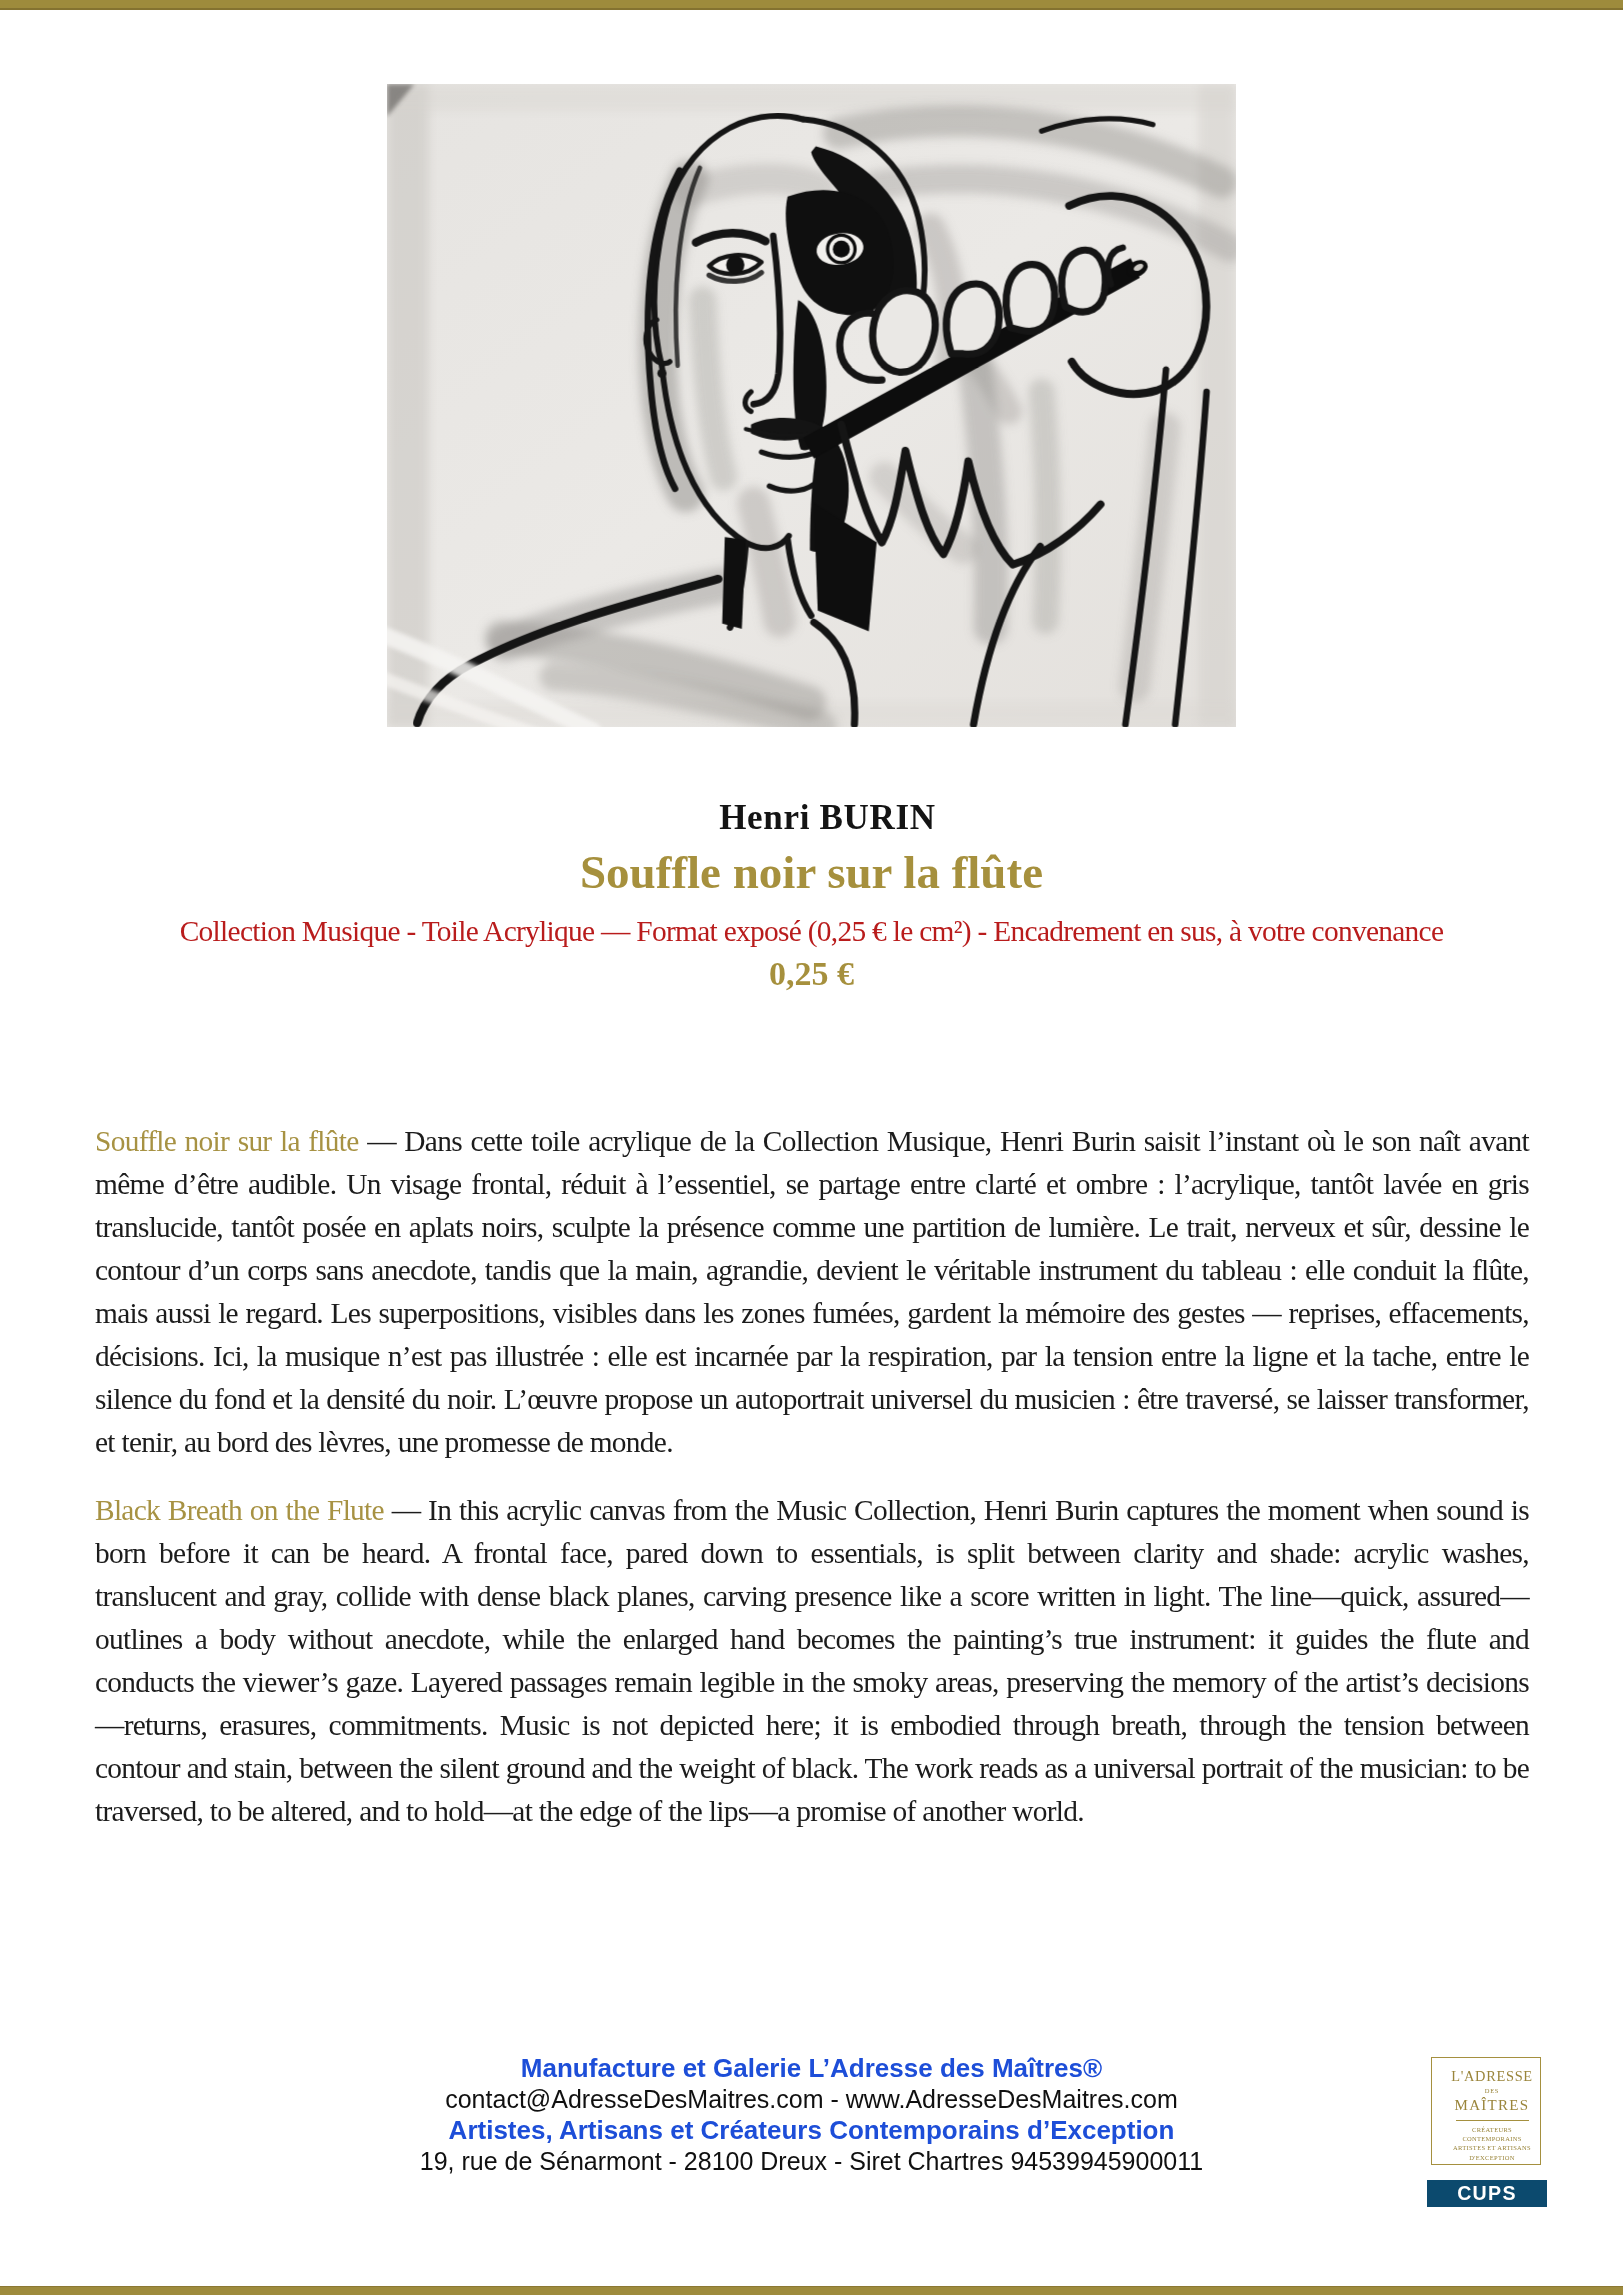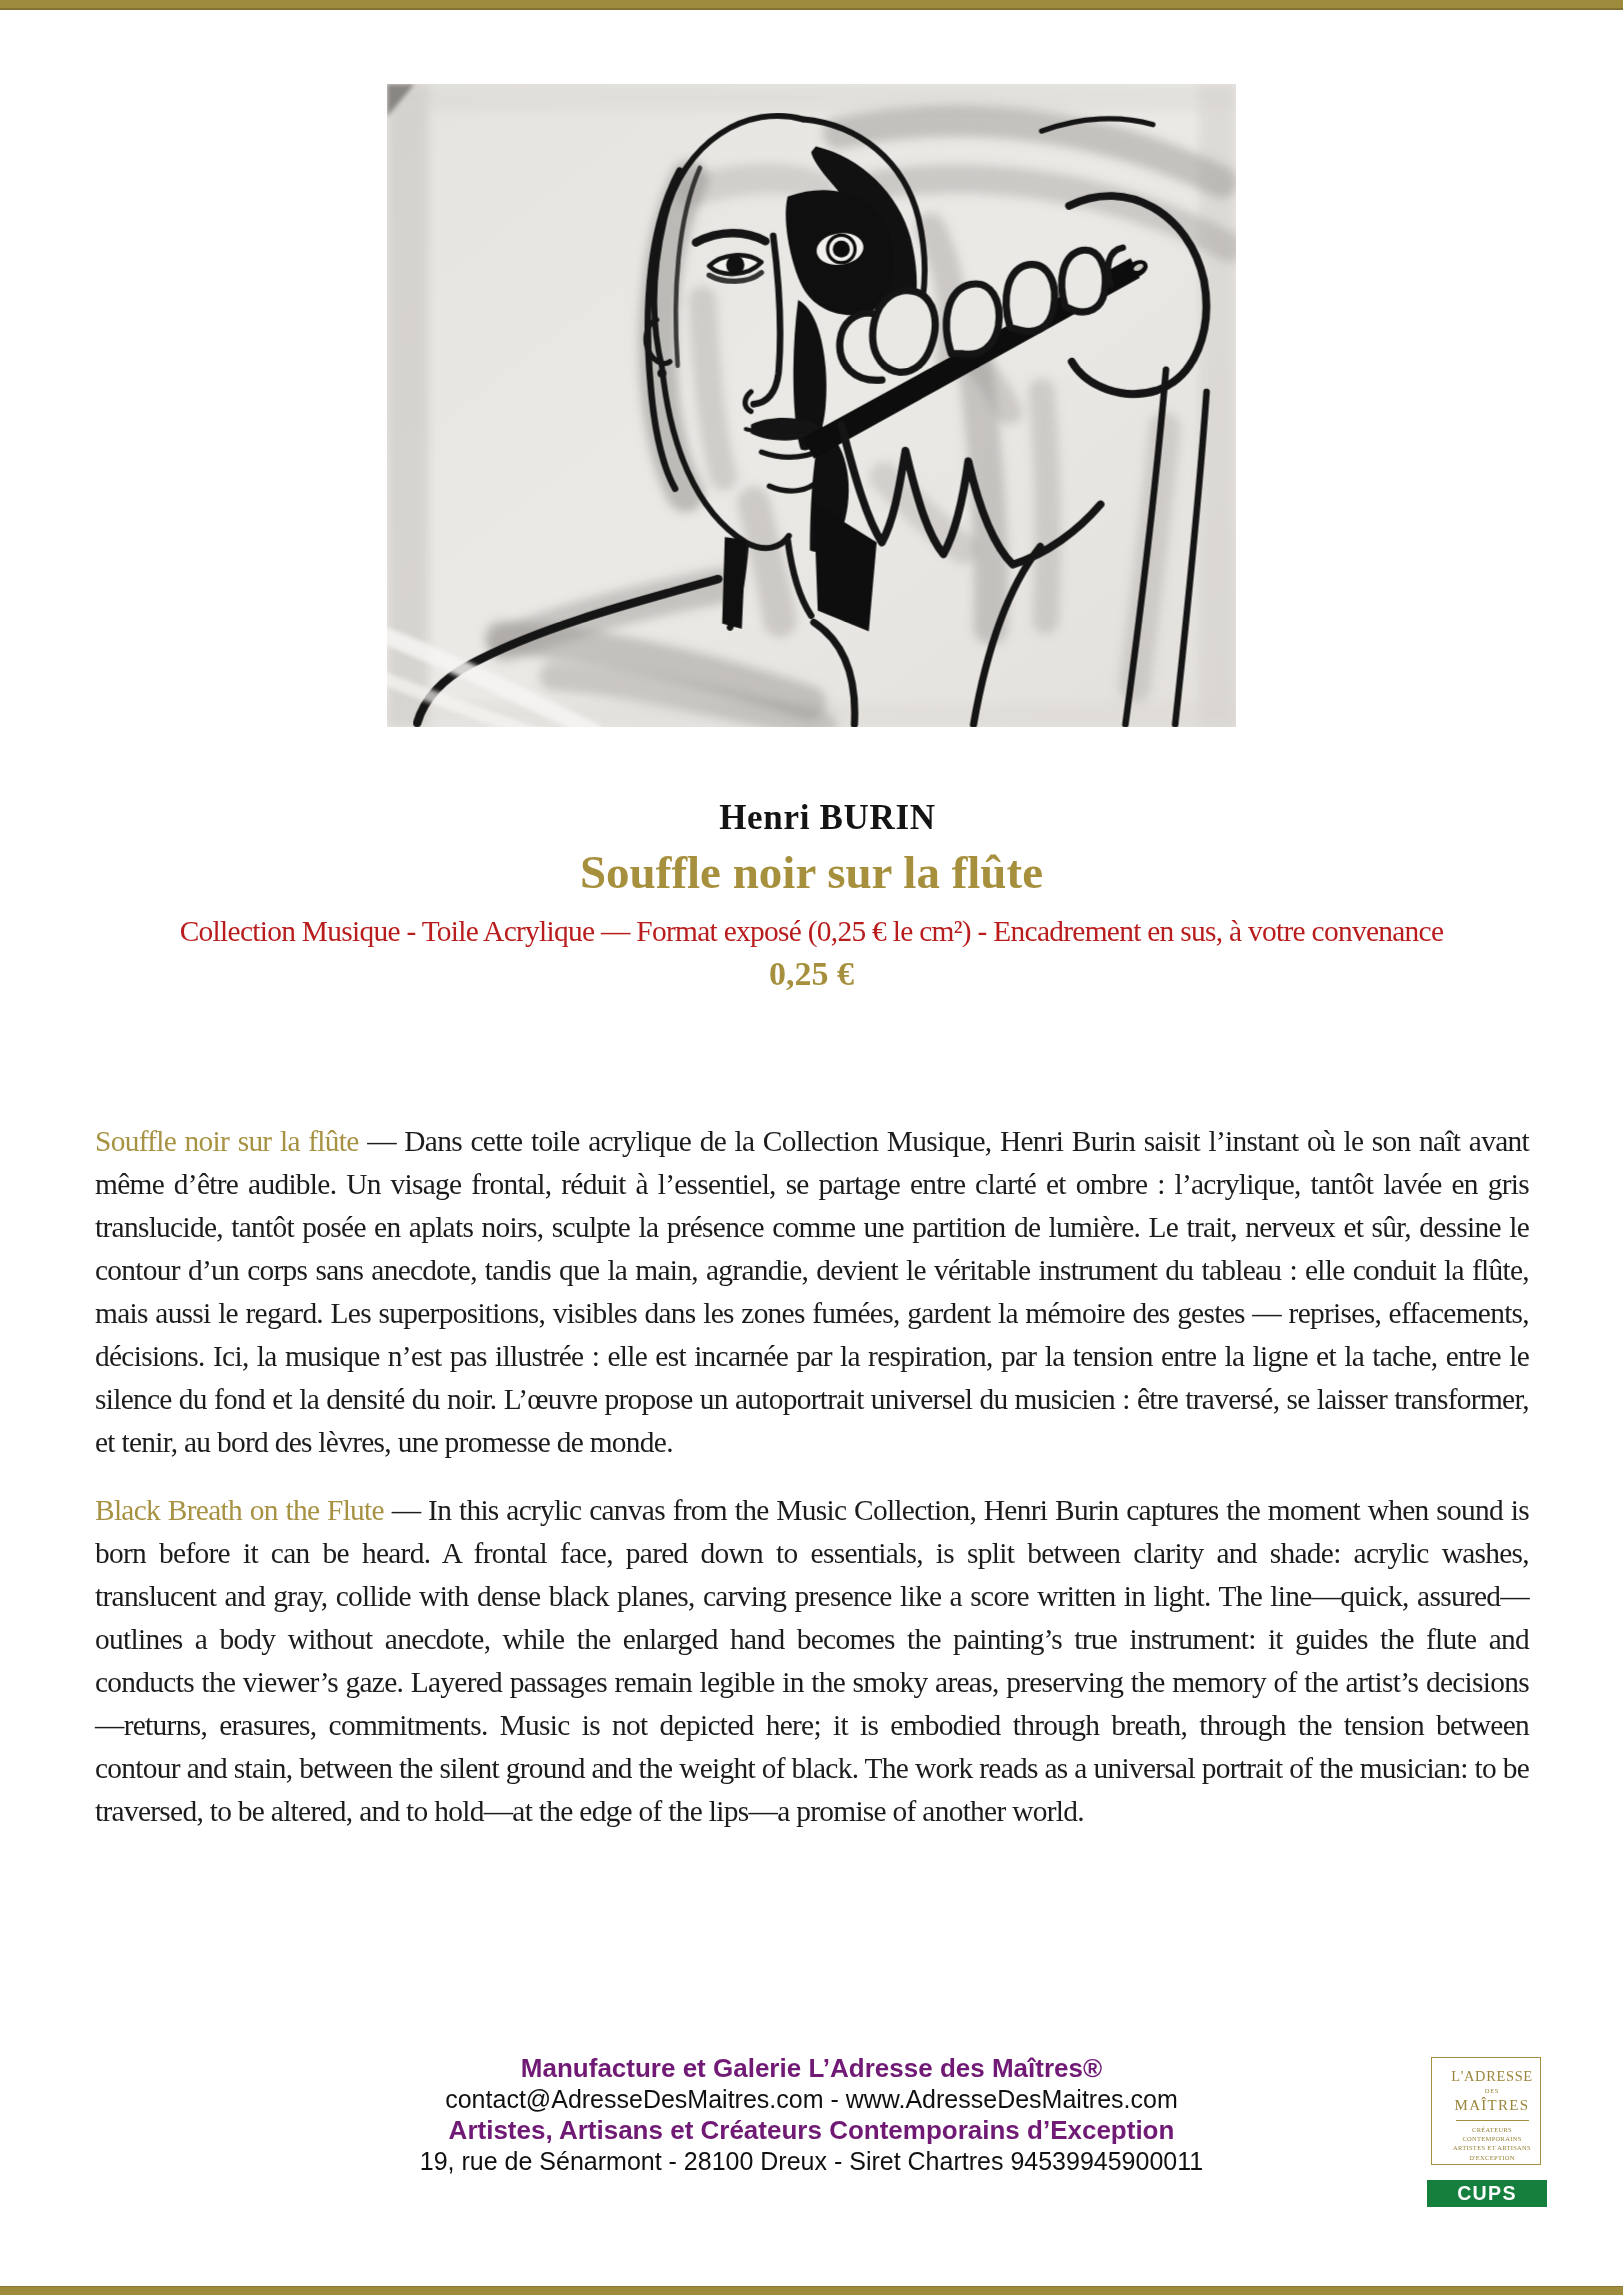--- a/index.html
+++ b/index.html
@@ -37,36 +37,36 @@
     text-align:justify; letter-spacing:-0.7px;
   }
   .descriptions p { margin:0; }
   .descriptions p + p { margin-top:25px; }
   .lead { color:#A79243; }
 
   .footer {
     position:absolute; top:2053px; left:0; width:1623px; text-align:center;
     font-family:"Liberation Sans", sans-serif; font-size:25px; line-height:31px; color:#101010;
   }
-  .footer .gold { color:#701a75; font-weight:bold; font-size:26px; }
+  .footer .gold { color:#1d4ed8; font-weight:bold; font-size:26px; }
 
   .logo-box {
     position:absolute; left:1431px; top:2057px; width:110px; height:108px;
     box-sizing:border-box; border:1.3px solid #A5903F; background:#ffffff;
     text-align:center; color:#9A853B; font-family:"Liberation Serif", serif;padding-left:12px;
   }
   .logo-l1 { margin-top:9.8px; font-size:14.4px; letter-spacing:0.7px; }
   .logo-l2 { margin-top:2px; font-size:6.5px; letter-spacing:0.7px; }
   .logo-l3 { margin-top:3px; font-size:15px; letter-spacing:1.3px; }
   .logo-div { width:73px; height:0.7px; background:#A5903F; margin:5.9px auto 4.6px auto; }
   .logo-sub { font-size:6.5px; line-height:9.2px; letter-spacing:0.3px; }
 
   .cups-badge {
     position:absolute; left:1427px; top:2180px; width:120px; height:27px;
-    background:#15803d; color:#ffffff; font-family:"Liberation Sans", sans-serif;
+    background:#0c4a6e; color:#ffffff; font-family:"Liberation Sans", sans-serif;
     font-weight:bold; font-size:19.6px; letter-spacing:1.3px;
     display:flex; align-items:center; justify-content:center;
   }
 </style>
 </head>
 <body>
 
 <div class="bar bar-top"></div>
 
 <div class="artwork">

